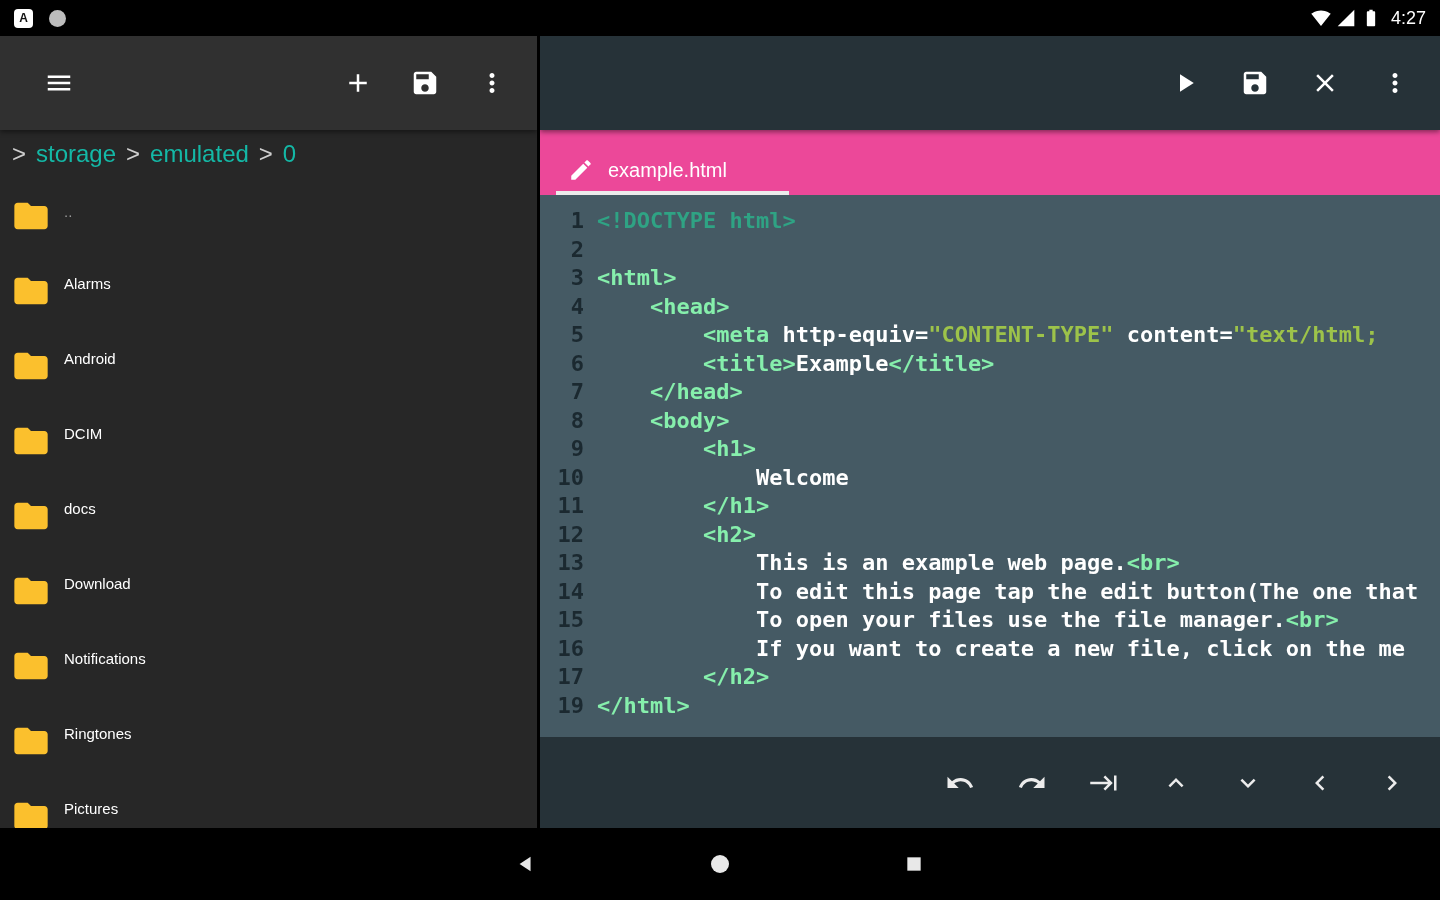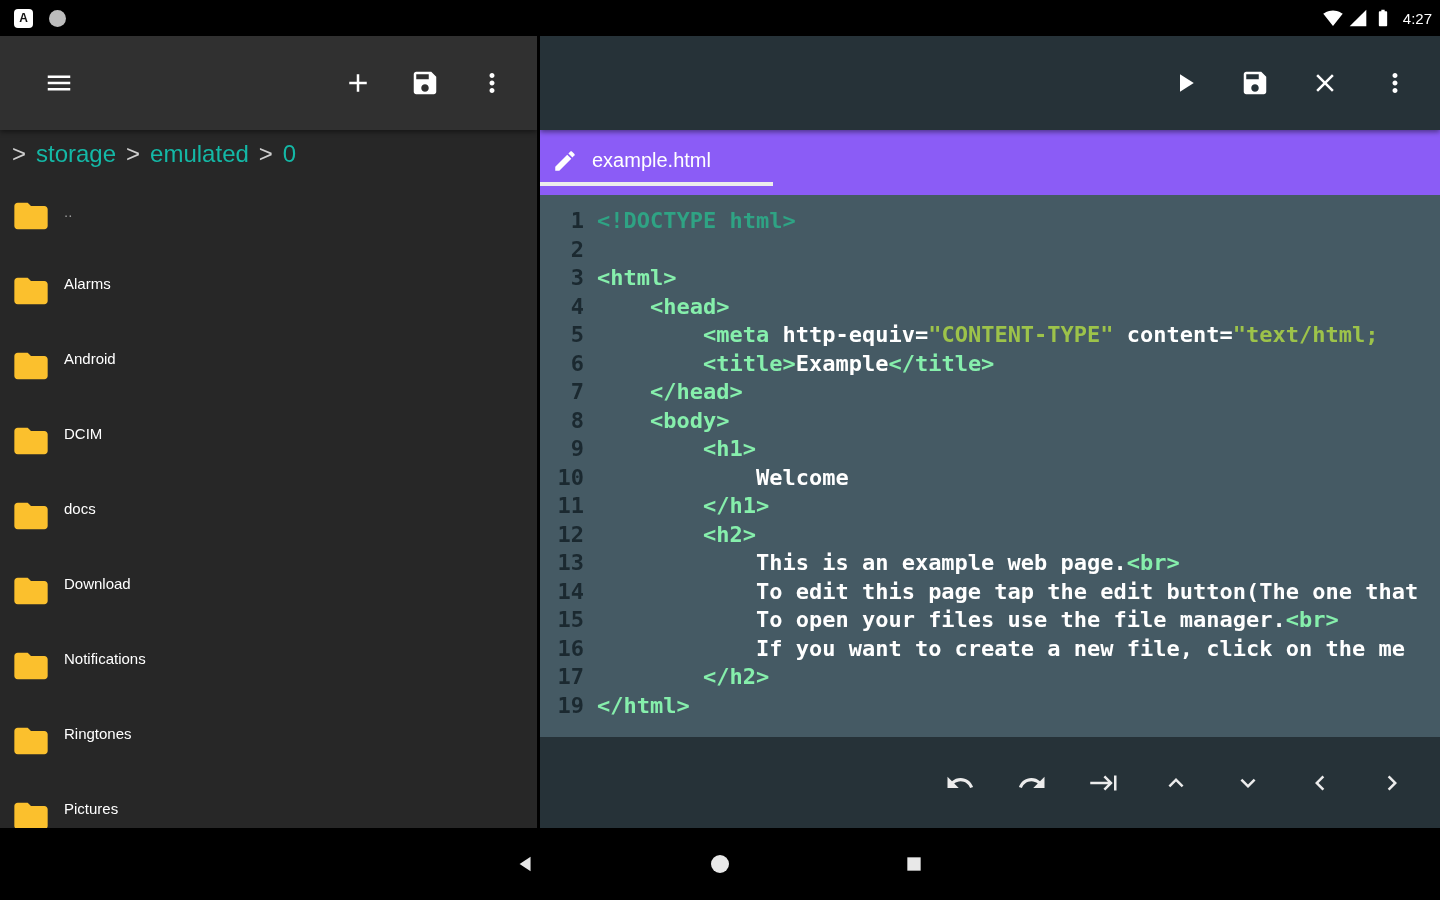--- a/index.html
+++ b/index.html
@@ -6,21 +6,21 @@
   body{width:1440px;height:900px;overflow:hidden;font-family:"Liberation Sans",sans-serif;}
   .screen{width:1440px;height:900px;display:flex;flex-direction:column;background:#000;}
 
   
   .status-bar{height:36px;background:#000;display:flex;align-items:center;flex:0 0 auto;}
   .sb-left{display:flex;align-items:center;gap:16px;padding-left:14px;}
   .sb-app-badge{width:19px;height:19px;background:#fff;border-radius:4px;display:flex;align-items:center;justify-content:center;color:#111;font-size:12px;font-weight:bold;}
   .sb-dot{width:17px;height:17px;border-radius:50%;background:#BDBDBD;}
   .sb-right{margin-left:auto;display:flex;align-items:center;gap:5px;padding-right:6px;}
   .sb-right svg{fill:#fff;}
-  .sb-time{color:#fff;font-size:15px;margin-left:5px;margin-right:2px;}
+  .sb-time{color:#fff;font-size:18px;margin-left:5px;margin-right:8px;}
 
   
   .main{flex:1;display:flex;min-height:0;}
   .panel-divider{width:3px;background:#000;flex:0 0 auto;}
 
   
   .left-panel{width:537px;flex:0 0 537px;background:#272727;display:flex;flex-direction:column;overflow:hidden;}
   .lp-toolbar{height:94px;flex:0 0 94px;background:#303030;display:flex;align-items:center;padding:0 30px 0 44px;box-shadow:0 2px 5px rgba(0,0,0,.45);position:relative;z-index:2;}
   .lp-toolbar .spacer{flex:1;}
   .lp-actions{display:flex;align-items:center;gap:37px;}
@@ -31,21 +31,21 @@
   .bc-seg{color:#14b8a6;cursor:pointer;}
   .folder-list{flex:1;overflow:hidden;}
   .folder-row{height:75px;display:flex;align-items:center;gap:10px;padding-left:8px;cursor:pointer;}
   .folder-row svg{width:46px;height:40px;fill:#FBC02D;flex:0 0 auto;}
   .folder-label{color:#fff;font-size:15px;transform:translateY(-7px);}
   .folder-label.muted{color:#999;transform:translateY(-4px);}
 
   
   .right-panel{flex:1;background:#263238;display:flex;flex-direction:column;min-width:0;overflow:hidden;}
   .rp-toolbar{height:94px;flex:0 0 94px;display:flex;align-items:center;justify-content:flex-end;gap:40px;padding-right:30px;background:#263238;box-shadow:0 2px 5px rgba(0,0,0,.45);position:relative;z-index:2;}
-  .tab-strip{height:65px;flex:0 0 65px;background:#8b5cf6;display:flex;align-items:center;}
+  .tab-strip{height:65px;flex:0 0 65px;background:#ec4899;display:flex;align-items:flex-end;padding-left:16px;}
   .tab{height:46px;width:233px;box-sizing:border-box;display:flex;align-items:center;gap:12px;padding-left:10px;border-bottom:4px solid #ECECEC;cursor:pointer;}
   .tab .icon-btn svg{width:26px;height:26px;}
   .tab-label{color:#fff;font-size:20px;}
 
   .editor{flex:1;background:#455A64;overflow:hidden;padding-top:12px;
     font-family:"DejaVu Sans Mono",monospace;font-weight:bold;font-size:22px;line-height:28.5px;}
   .code-line{display:flex;white-space:pre;}
   .line-num{flex:0 0 44px;width:44px;text-align:right;margin-right:13px;color:#1B2930;}
   .line-content{color:#fff;}
   .tok-tag{color:#86efac;}

